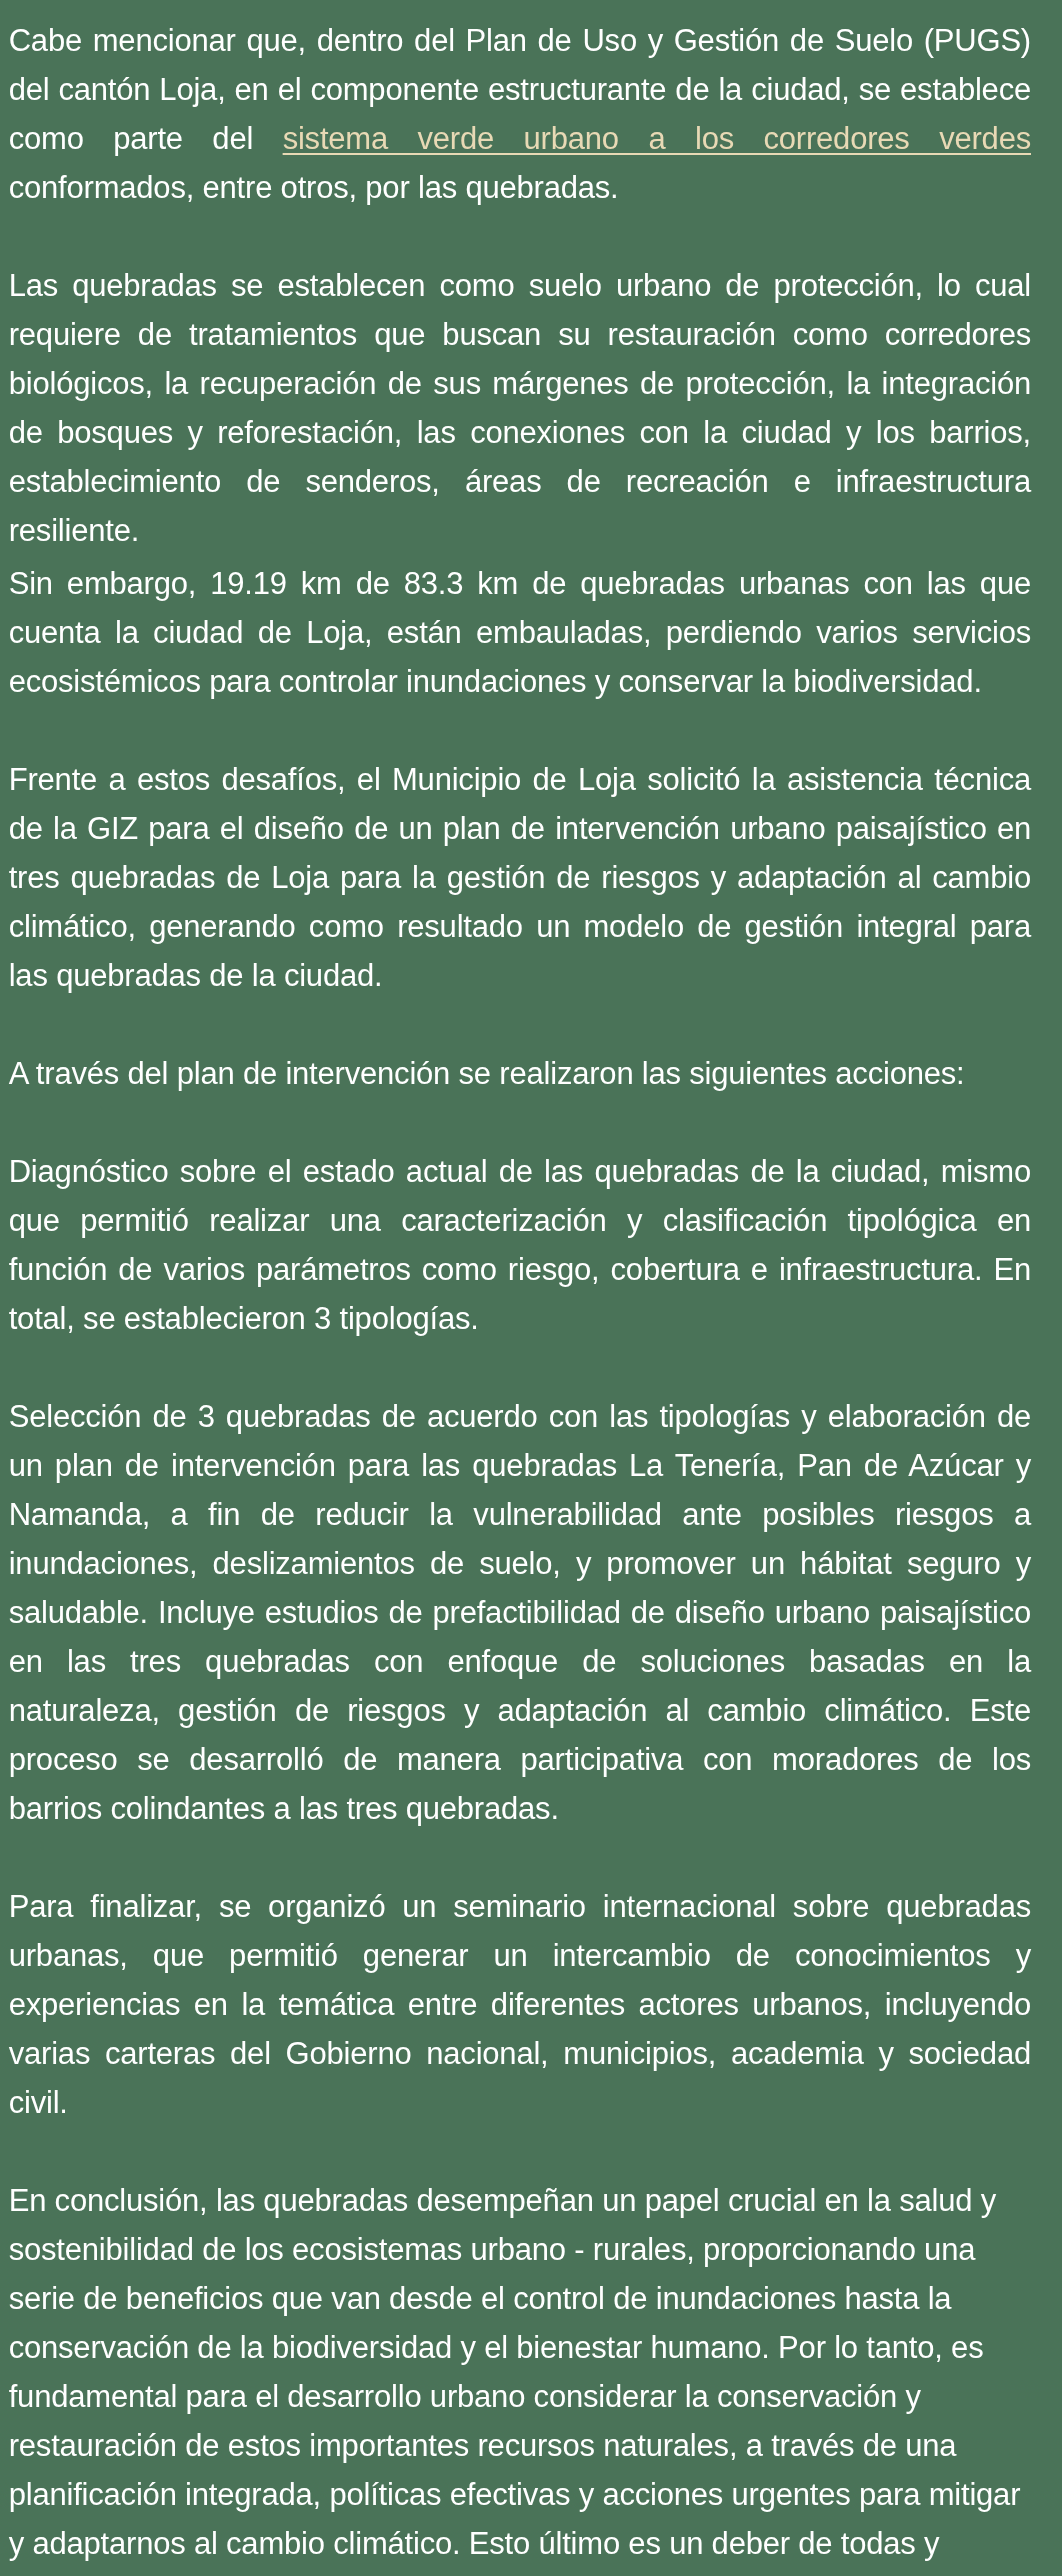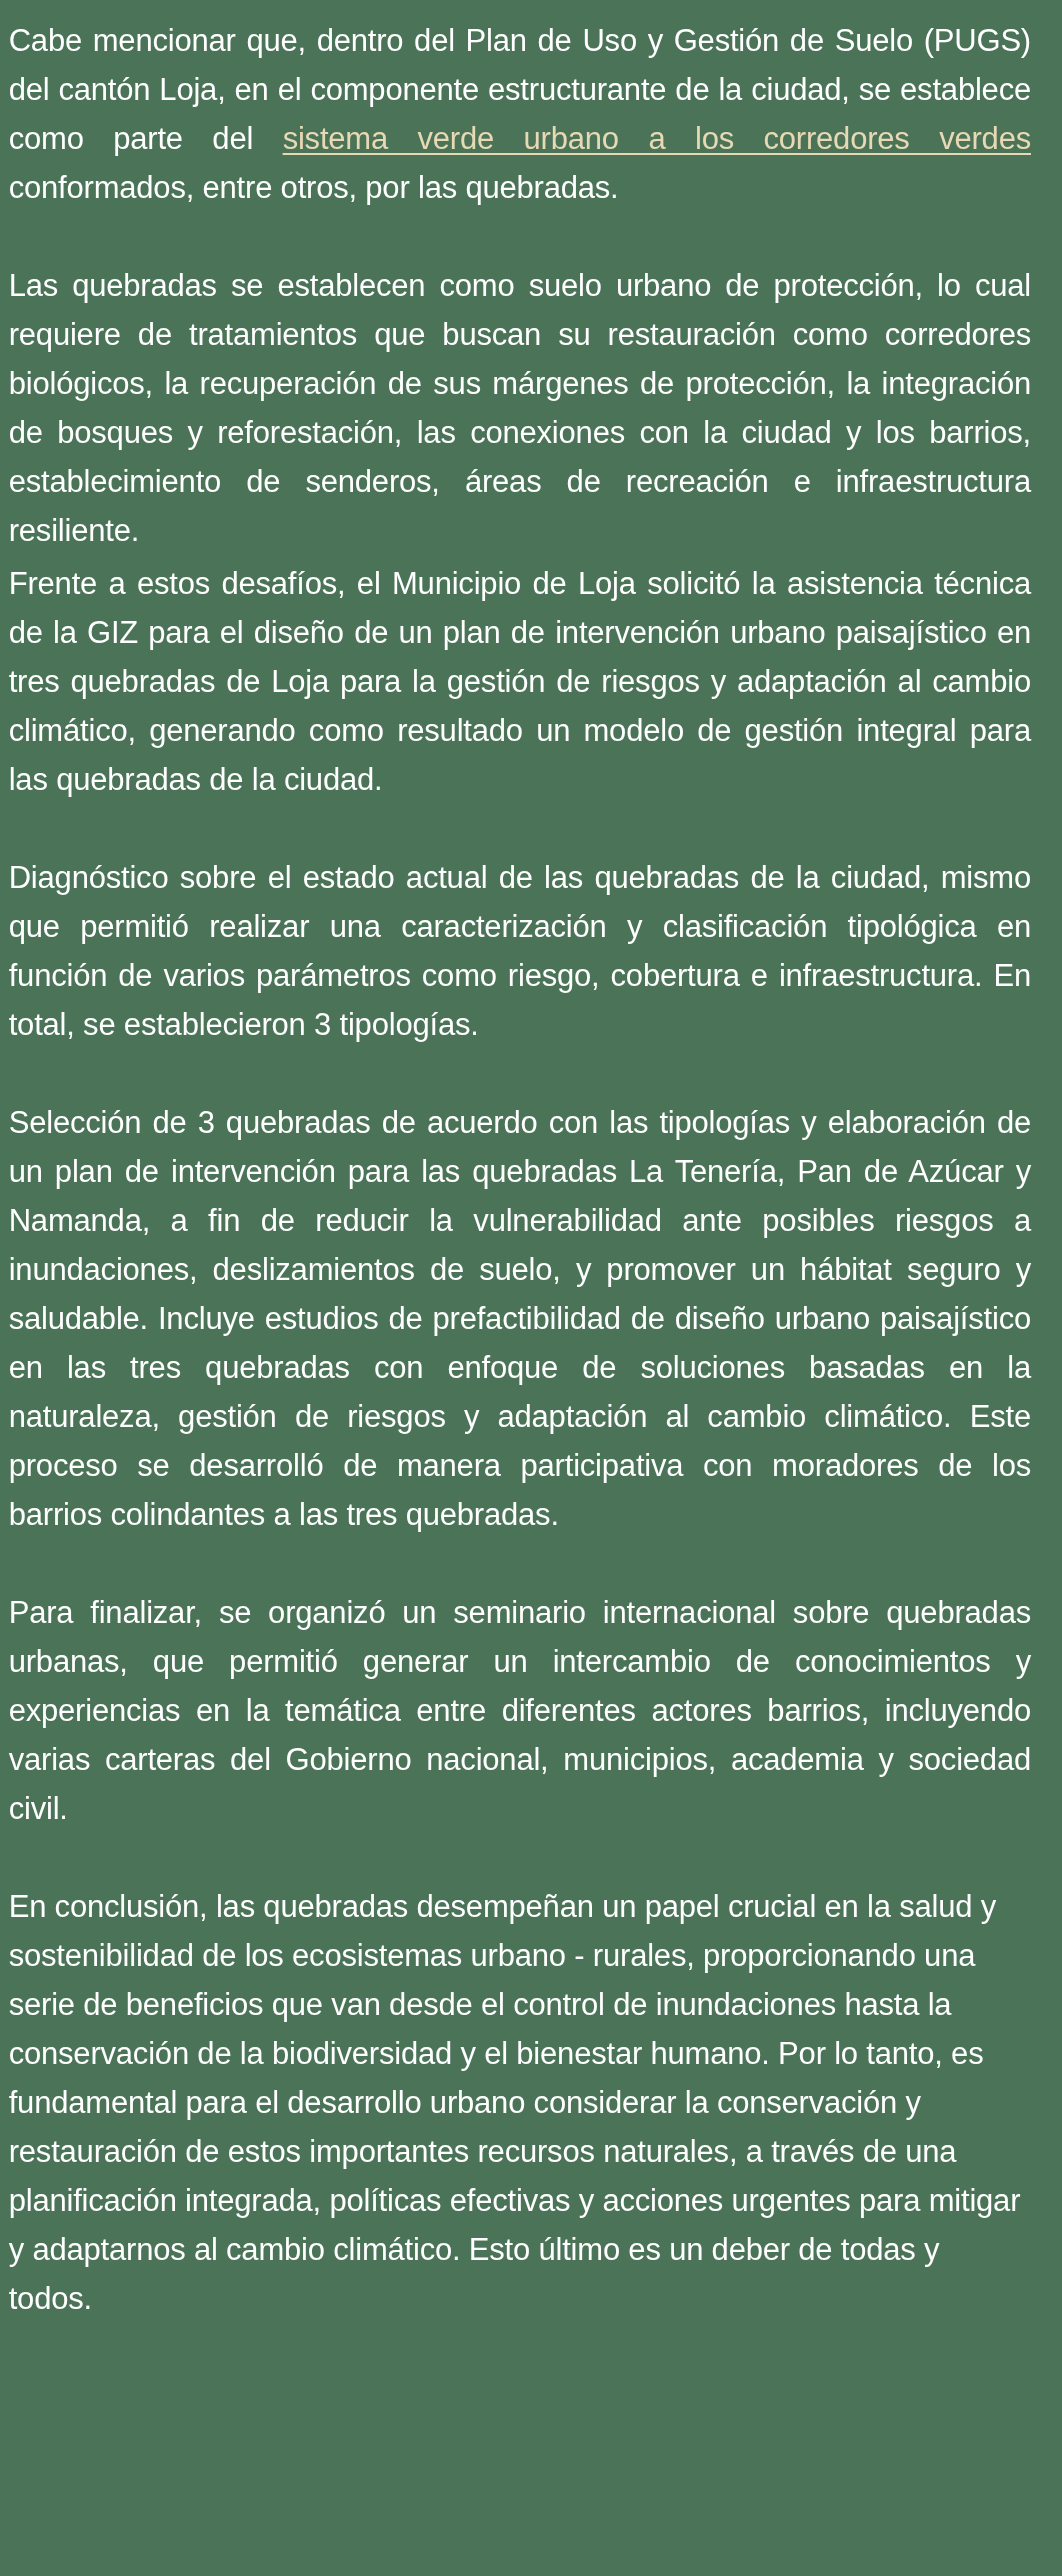--- a/index.html
+++ b/index.html
@@ -50,27 +50,29 @@
 </head>
 <body>
 
 <div class="page">
   <div class="article">
 
     <p class="para"><span>Cabe mencionar que, dentro del Plan de Uso y Gestión de Suelo (PUGS) del cantón Loja, en el componente estructurante de la ciudad, se establece como parte del </span><a class="link" href="#">sistema verde urbano a los corredores verdes</a><span> conformados, entre otros, por las quebradas.</span></p>
 
     <p class="para tight">Las quebradas se establecen como suelo urbano de protección, lo cual requiere de tratamientos que buscan su restauración como corredores biológicos, la recuperación de sus márgenes de protección, la integración de bosques y reforestación, las conexiones con la ciudad y los barrios, establecimiento de senderos, áreas de recreación e infraestructura resiliente.</p>
 
+    <p class="para">Sin embargo, 19.19 km de 83.3 km de quebradas urbanas con las que cuenta la ciudad de Loja, están embauladas, perdiendo varios servicios ecosistémicos para controlar inundaciones y conservar la biodiversidad.</p>
 
     <p class="para">Frente a estos desafíos, el Municipio de Loja solicitó la asistencia técnica de la GIZ para el diseño de un plan de intervención urbano paisajístico en tres quebradas de Loja para la gestión de riesgos y adaptación al cambio climático, generando como resultado un modelo de gestión integral para las quebradas de la ciudad.</p>
 
+    <p class="para">A través del plan de intervención se realizaron las siguientes acciones:</p>
 
     <p class="para">Diagnóstico sobre el estado actual de las quebradas de la ciudad, mismo que permitió realizar una caracterización y clasificación tipológica en función de varios parámetros como riesgo, cobertura e infraestructura. En total, se establecieron 3 tipologías.</p>
 
     <p class="para">Selección de 3 quebradas de acuerdo con las tipologías y elaboración de un plan de intervención para las quebradas La Tenería, Pan de Azúcar y Namanda, a fin de reducir la vulnerabilidad ante posibles riesgos a inundaciones, deslizamientos de suelo, y promover un hábitat seguro y saludable. Incluye estudios de prefactibilidad de diseño urbano paisajístico en las tres quebradas con enfoque de soluciones basadas en la naturaleza, gestión de riesgos y adaptación al cambio climático. Este proceso se desarrolló de manera participativa con moradores de los barrios colindantes a las tres quebradas.</p>
 
-    <p class="para">Para finalizar, se organizó un seminario internacional sobre quebradas urbanas, que permitió generar un intercambio de conocimientos y experiencias en la temática entre diferentes actores barrios, incluyendo varias carteras del Gobierno nacional, municipios, academia y sociedad civil.</p>
+    <p class="para">Para finalizar, se organizó un seminario internacional sobre quebradas urbanas, que permitió generar un intercambio de conocimientos y experiencias en la temática entre diferentes actores urbanos, incluyendo varias carteras del Gobierno nacional, municipios, academia y sociedad civil.</p>
 
     <p class="para nojustify">En conclusión, las quebradas desempeñan un papel crucial en la salud y sostenibilidad de los ecosistemas urbano - rurales, proporcionando una serie de beneficios que van desde el control de inundaciones hasta la conservación de la biodiversidad y el bienestar humano. Por lo tanto, es fundamental para el desarrollo urbano considerar la conservación y restauración de estos importantes recursos naturales, a través de una planificación integrada, políticas efectivas y acciones urgentes para mitigar y adaptarnos al cambio climático. Esto último es un deber de todas y todos.</p>
 
   </div>
 </div>
 
 
 </body></html>

